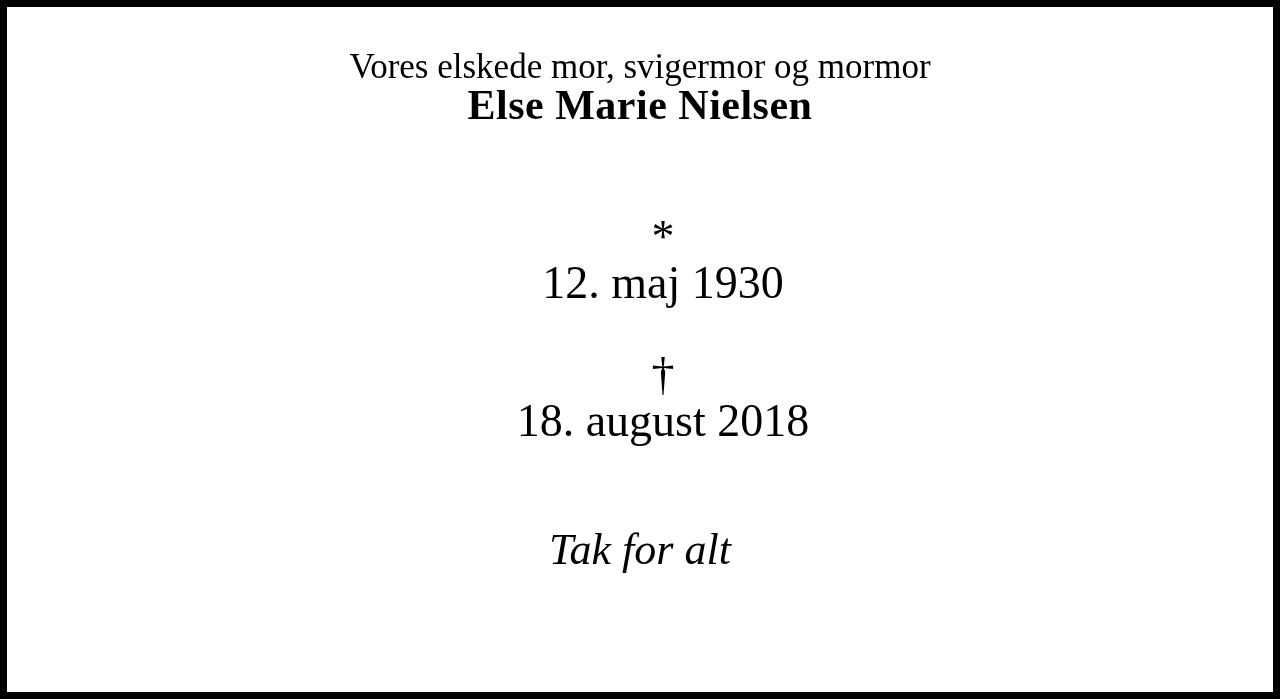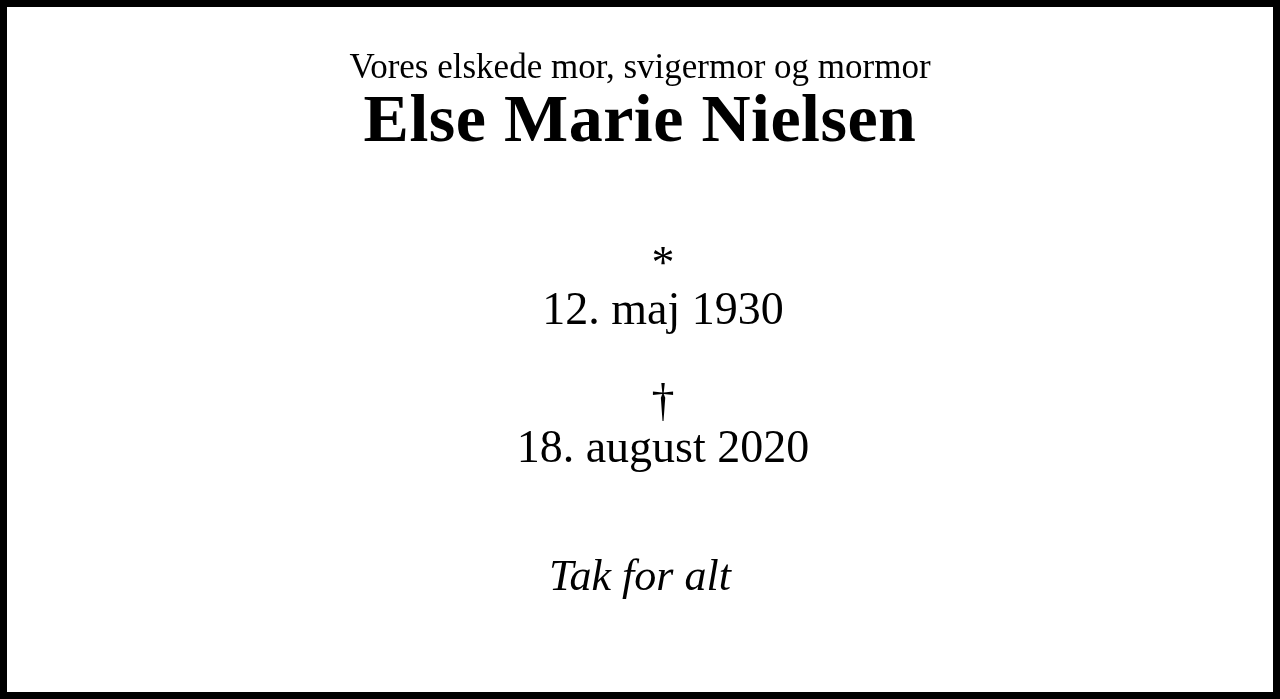--- a/index.html
+++ b/index.html
@@ -30,21 +30,21 @@
     width: 100%;
     text-align: center;
     line-height: 1.0;
     white-space: pre;
   }
   .line-intro {
     font-size: 35px;
     font-weight: normal;
   }
   .line-name {
-    font-size: 68px;
+    font-size: 42px;
     font-weight: bold;
     letter-spacing: 0.5px;
     margin-bottom: 42px;
   }
   .line-dates {
     font-size: 46px;
     font-weight: normal;
     margin-bottom: 38px;
   }
   .line-dates .gap {
@@ -70,19 +70,19 @@
 
   <div class="line line-intro">Vores elskede mor, svigermor og mormor</div>
 
   <div class="line line-name">Else Marie Nielsen</div>
 
   <div class="line line-dates">
     <span>*</span>
     <span>12. maj 1930</span>
     <span class="gap"></span>
     <span>†</span>
-    <span>18. august 2020</span>
+    <span>18. august 2018</span>
   </div>
 
 
   <div class="line line-farewell">Tak for alt</div>
 
 </div>
 
 </body></html>

